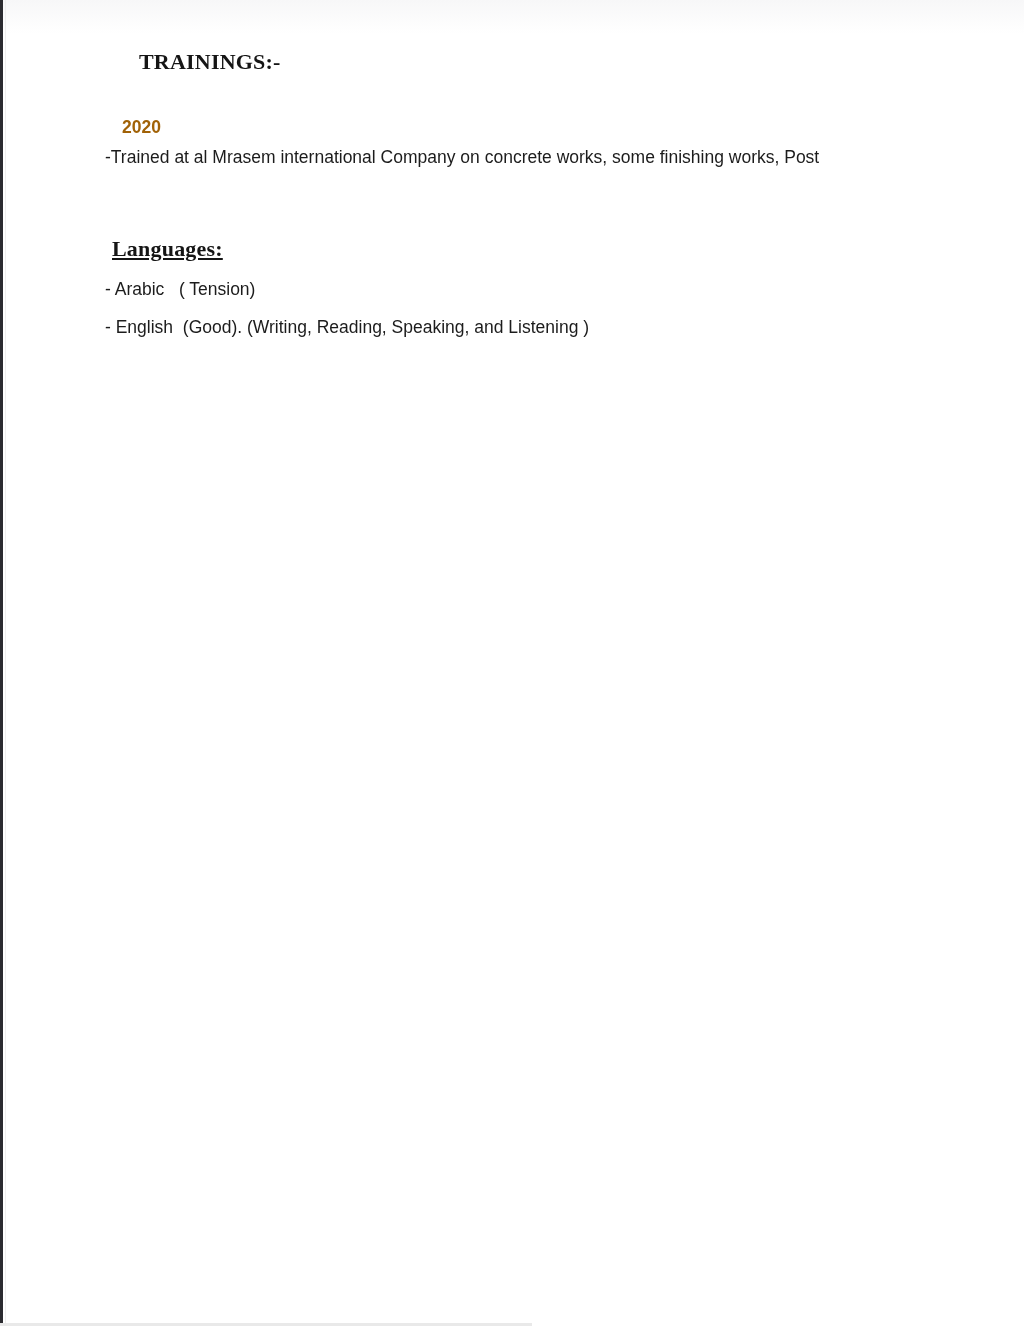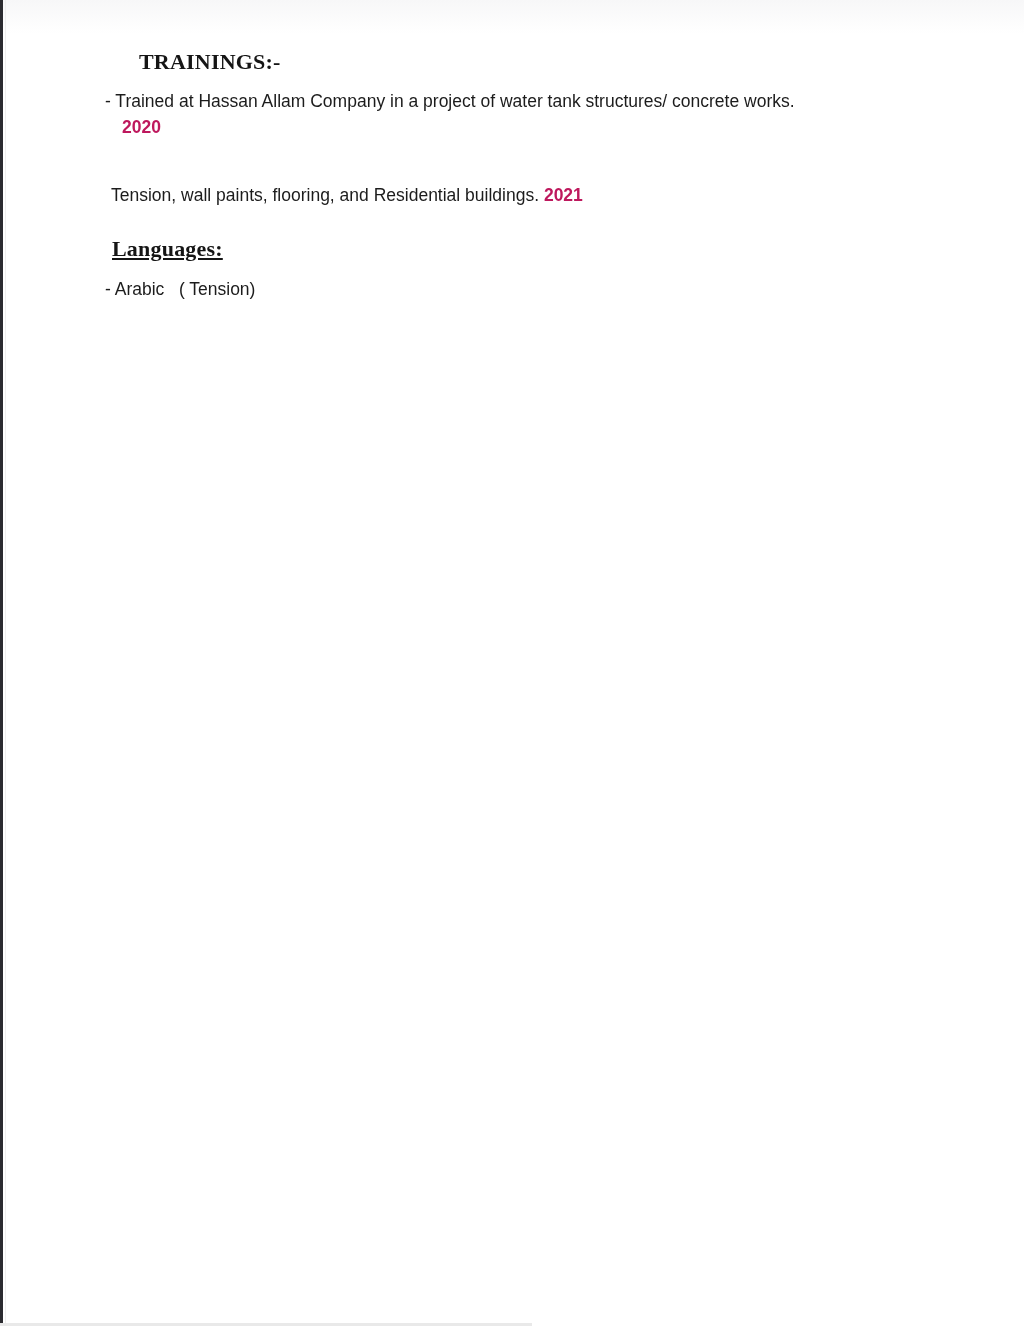--- a/index.html
+++ b/index.html
@@ -61,21 +61,21 @@
   }
   .line {
     position: absolute;
     font-size: 17.5px;
     line-height: 21px;
     white-space: pre;
     color: #1c1c1c;
   }
   .bold {
     font-weight: bold;
-    color: #be185d;
+    color: #a16207;
   }
   
   #trainings-heading   { left: 112px; top: 49px; margin-left: 27px;  }
   #training1-line1     { left: 105px; top: 91px;  }
   #training1-year      { left: 122px; top: 117px; }
   #training2-line1     { left: 105px; top: 147px; }
   #training2-line2     { left: 111px; top: 185px; }
   #languages-heading   { left: 112px; top: 236px; text-decoration: underline; }
   #language-arabic     { left: 105px; top: 279px; }
   #language-english    { left: 105px; top: 317px; }
@@ -85,25 +85,25 @@
 
 <div class="page">
 
   <div class="top-shade"></div>
   <div class="edge-left"></div>
   <div class="edge-left-faint"></div>
   <div class="edge-bottom"></div>
 
   <div class="heading" id="trainings-heading">TRAININGS:-</div>
 
-  <div class="line" id="training1-line1">- Trained at Hassan Allam Company in a project of water tank structures/ concrete works.</div>
 
   <div class="line bold" id="training1-year">2020</div>
 
+  <div class="line" id="training2-line1">-Trained at al Mrasem international Company on concrete works, some finishing works, Post</div>
 
-  <div class="line" id="training2-line2"><span>Tension, wall paints, flooring, and Residential buildings. </span><span class="bold">2021</span></div>
 
   <div class="heading" id="languages-heading">Languages:</div>
 
   <div class="line" id="language-arabic">- Arabic   ( Tension)</div>
 
+  <div class="line" id="language-english">- English  (Good). (Writing, Reading, Speaking, and Listening )</div>
 
 </div>
 
 </body></html>

